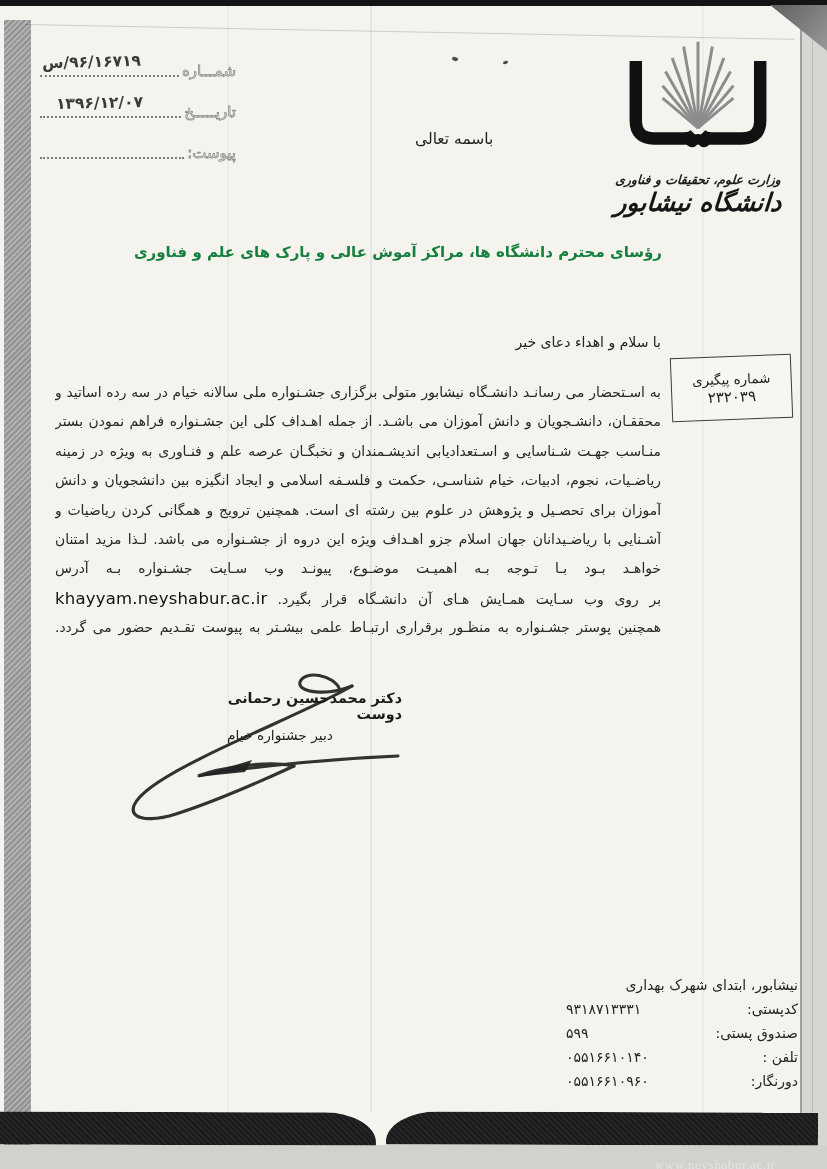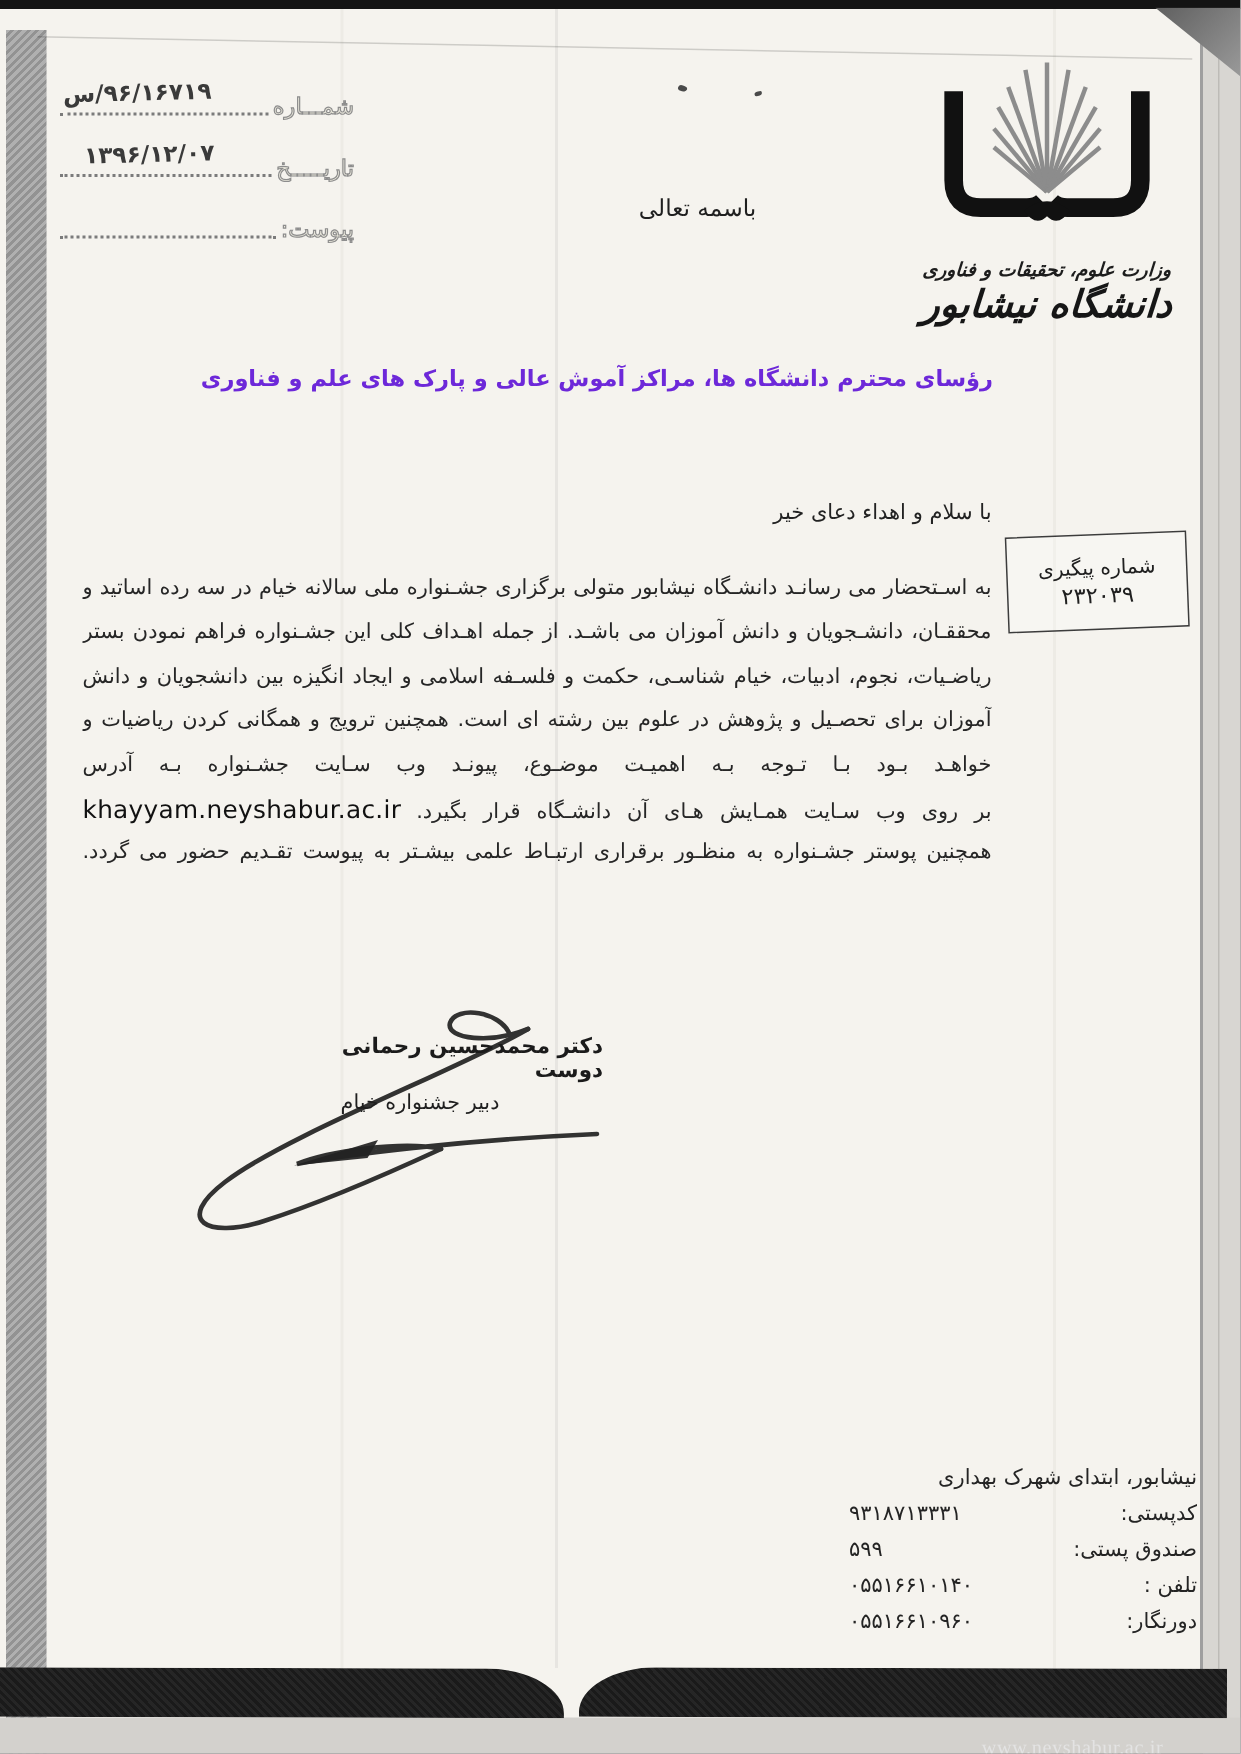--- a/index.html
+++ b/index.html
@@ -38,25 +38,25 @@
   .ltr{direction:ltr;unicode-bidi:bidi-override;}
 
   
   .logo-wrap{position:absolute;left:600px;top:36px;width:196px;text-align:center;}
   .logo-svg{display:block;margin:0 auto;width:158px;height:134px;}
   .ministry{font-size:12.5px;font-weight:bold;font-style:italic;color:#1d1d1d;margin-top:2px;
     transform:skewX(-4deg);white-space:nowrap;}
   .university{font-size:25px;font-weight:bold;font-style:italic;color:#161616;margin-top:1px;
     transform:skewX(-4deg);white-space:nowrap;}
 
-  .bismillah{position:absolute;left:415px;top:130px;width:100px;text-align:center;
+  .bismillah{position:absolute;left:415px;top:130px;width:100px;
     font-size:15.5px;color:#1f1f1f;font-weight:500;}
 
   .addressee{position:absolute;left:55px;top:243px;width:607px;direction:rtl;text-align:right;
-    font-weight:bold;font-size:15px;color:#6d28d9;}
+    font-weight:bold;font-size:15px;color:#15803d;}
 
   .greeting{position:absolute;left:455px;top:334px;width:206px;direction:rtl;text-align:right;
     font-size:14px;color:#222;}
 
   
   .tracking{position:absolute;left:671px;top:356px;width:119px;height:62px;
     border:1.6px solid #3c3c3c;transform:rotate(-2.2deg);background:rgba(255,255,255,.25);
     display:flex;flex-direction:column;align-items:center;justify-content:center;gap:1px;}
   .tracking .t-label{font-size:13.5px;color:#202020;}
   .tracking .t-num{font-size:15px;color:#202020;letter-spacing:3px;font-weight:500;}
@@ -161,22 +161,24 @@
   <div class="greeting">با سلام و اهداء دعای خیر</div>
 
   <div class="tracking">
     <div class="t-label">شماره پیگیری</div>
     <div class="t-num ltr">۲۳۲۰۳۹</div>
   </div>
 
   <div class="body">
     <div class="bline">به اسـتحضار می رسانـد دانشـگاه نیشابور متولی برگزاری جشـنواره ملی سالانه خیام در سه رده اساتید و</div>
     <div class="bline">محققـان، دانشـجویان و دانش آموزان می باشـد. از جمله اهـداف کلی این جشـنواره فراهم نمودن بستر</div>
+    <div class="bline">منـاسب جهـت شـناسایی و اسـتعدادیابی اندیشـمندان و نخبگـان عرصه علم و فنـاوری به ویژه در زمینه</div>
     <div class="bline">ریاضـیات، نجوم، ادبیات، خیام شناسـی، حکمت و فلسـفه اسلامی و ایجاد انگیزه بین دانشجویان و دانش</div>
     <div class="bline">آموزان برای تحصـیل و پژوهش در علوم بین رشته ای است. همچنین ترویج و همگانی کردن ریاضیات و</div>
+    <div class="bline">آشـنایی با ریاضـیدانان جهان اسلام جزو اهـداف ویژه این دروه از جشـنواره می باشد. لـذا مزید امتنان</div>
     <div class="bline">خواهـد بـود بـا تـوجه بـه اهمیـت موضـوع، پیونـد وب سـایت جشـنواره بـه آدرس</div>
     <div class="url-line">
       <span class="url">khayyam.neyshabur.ac.ir</span>
       <span class="url-fa">بر روی وب سـایت همـایش هـای آن دانشـگاه قرار بگیرد.</span>
     </div>
     <div class="bline">همچنین پوستر جشـنواره به منظـور برقراری ارتبـاط علمی بیشـتر به پیوست تقـدیم حضور می گردد.</div>
   </div>
 
   <svg class="sig-svg" viewBox="0 0 335 175">
     <g stroke="#222" stroke-width="3.1" fill="none" stroke-linecap="round" opacity=".92">

